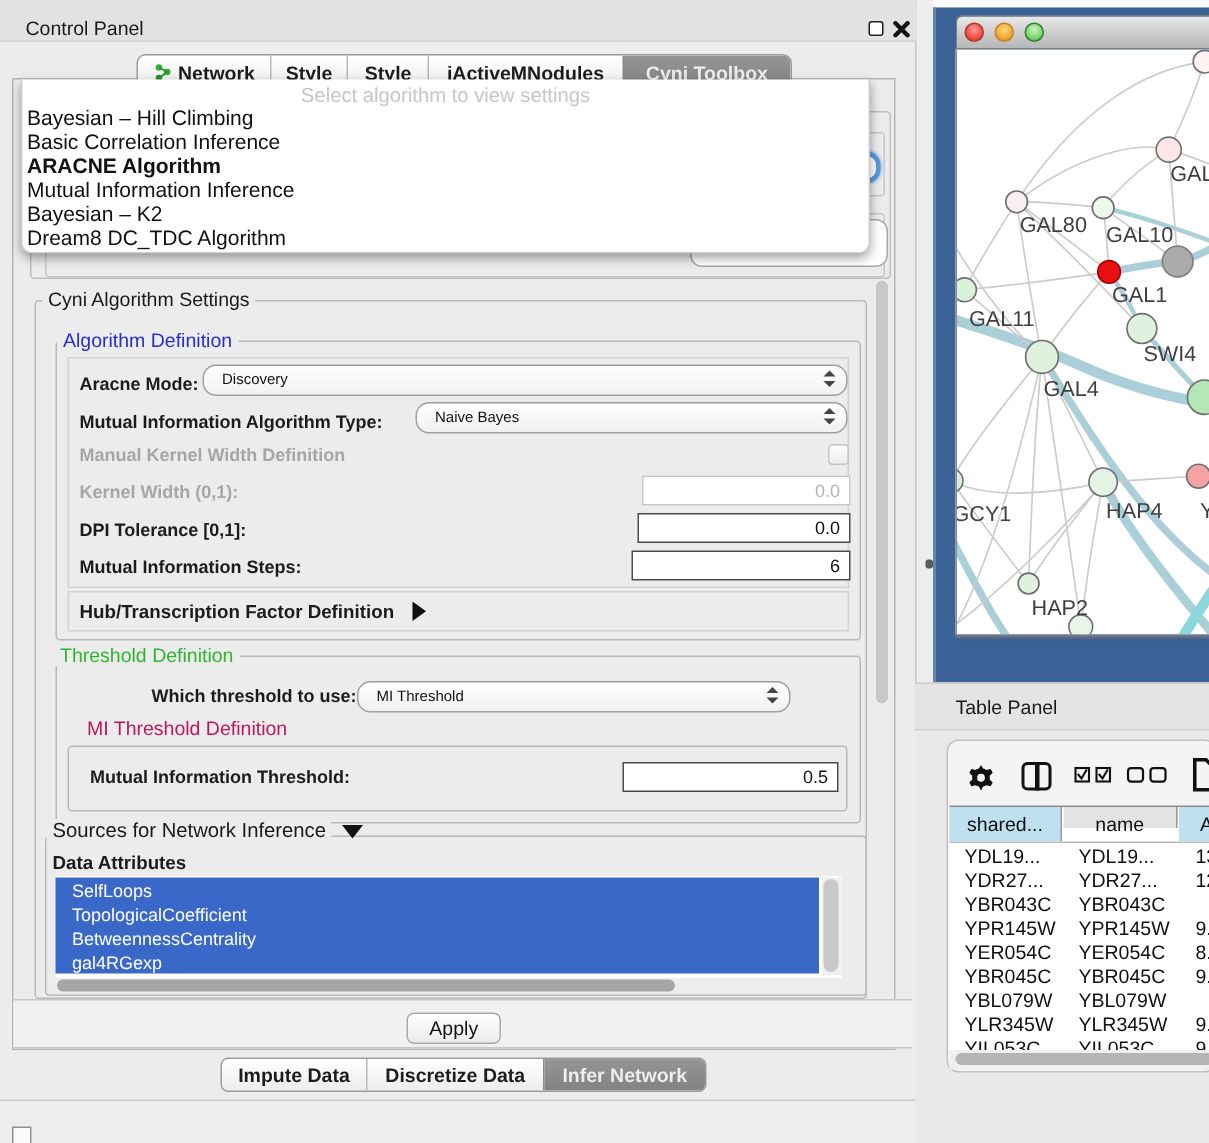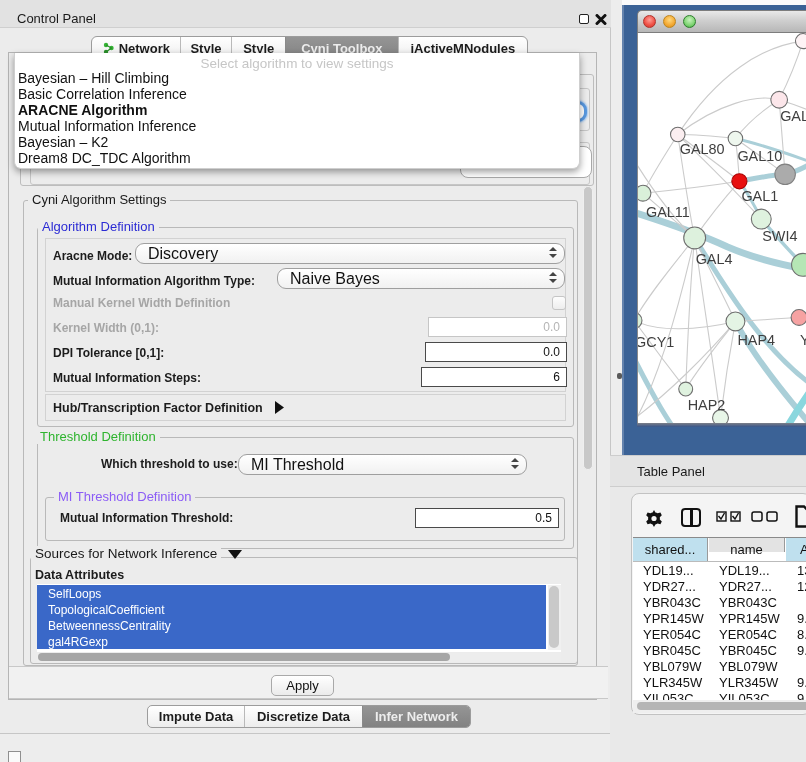--- a/index.html
+++ b/index.html
@@ -2,21 +2,21 @@
 <html><head><meta charset="utf-8">
 <style>
 *{margin:0;padding:0;box-sizing:border-box}
 html,body{width:806px;height:762px;overflow:hidden}
 body{font-family:"Liberation Sans",sans-serif;background:#ededed;position:relative}
 .abs{position:absolute}
 .lbl{position:absolute;font-size:12px;font-weight:bold;color:#1c1c1c;white-space:nowrap}
 .dis{color:#a6a6a6}
 .group{position:absolute;border:1px solid #b9b9b9;border-radius:3px}
 .gtitle{position:absolute;background:#ececec;padding:0 4px;font-size:13px;color:#1a1a1a;white-space:nowrap}
-.combo{position:absolute;height:21px;background:linear-gradient(#ffffff,#f1f1f1);border:1px solid #9f9f9f;border-radius:9px;font-size:16px;line-height:19px;color:#111;padding-left:12px}
+.combo{position:absolute;height:21px;background:linear-gradient(#ffffff,#f1f1f1);border:1px solid #9f9f9f;border-radius:9px;font-size:10px;line-height:19px;color:#111;padding-left:12px}
 .carr{position:absolute;right:7px;top:3px;width:8px;height:14px}
 .carr b{display:block;width:0;height:0;border-left:4px solid transparent;border-right:4px solid transparent}
 .carr b.up{border-bottom:4px solid #444;margin-bottom:3px}
 .carr b.dn{border-top:4px solid #444}
 .field{position:absolute;height:20px;border:1px solid #4a4a4a;background:#fff;font-size:12px;line-height:18px;text-align:right;padding-right:6px;color:#111}
 .field.dis{border-color:#c6c6c6;color:#b5b5b5}
 .tabstrip{position:absolute;display:flex;border:1px solid #9c9c9c;border-radius:6px;background:linear-gradient(#ffffff,#ededed);overflow:hidden}
 .tabstrip .seg{font-size:13px;font-weight:bold;color:#1c1c1c;text-align:center;border-left:1px solid #b9b9b9;display:flex;align-items:center;justify-content:center}
 .tabstrip .seg:first-child{border-left:none}
 .tabstrip .seg.sel{background:linear-gradient(#959595,#828282);color:#ededed;border-left-color:#8a8a8a}
@@ -37,22 +37,22 @@
 
 <div class="tabstrip" style="left:91px;top:36px;width:437px;height:24px">
  <div class="seg" style="width:88px"><svg width="13" height="13" viewBox="0 0 13 13" style="margin-right:4px">
         <circle cx="4" cy="3" r="2.2" fill="#35b335"></circle>
         <circle cx="9.5" cy="6" r="2.2" fill="#35b335"></circle>
         <circle cx="4" cy="10" r="2.2" fill="#2a8f2a"></circle>
         <path d="M4 3 L9.5 6 L4 10" stroke="#2a8f2a" stroke-width="1.2" fill="none"></path>
       </svg>Network</div>
  <div class="seg" style="width:52px">Style</div>
  <div class="seg" style="width:54px">Style</div>
+ <div class="seg" style="width:130px">jActiveMNodules</div>
  <div class="seg sel" style="width:113px">Cyni Toolbox</div>
- <div class="seg" style="width:130px">jActiveMNodules</div>
 </div>
 
 <div class="abs" style="left:520px;top:101px;width:67px;height:21px;border:3px solid #5898e0;border-radius:9px;background:#fff;box-shadow:0 0 2px 1px #9cc3ee"></div>
 <div class="abs" style="left:20px;top:74px;width:574px;height:112px;border:1px solid #bdbdbd;border-radius:3px"></div>
 <div class="abs" style="left:30px;top:88px;width:560px;height:43px;border:1px solid #c6c6c6;border-radius:3px"></div>
 <div class="abs" style="left:30px;top:142px;width:560px;height:43px;border:1px solid #c6c6c6;border-radius:3px"></div>
 <div class="abs" style="left:460px;top:146px;width:132px;height:32px;border:1px solid #a8a8a8;border-radius:8px;background:#fff"></div>
 
 <div class="abs" style="left:583px;top:186px;width:10px;height:284px;background:#c8c8c8;border-radius:5px;border:1px solid #efefef"></div>
 
@@ -89,21 +89,21 @@
   </svg>
 
 <div class="group" style="left:37px;top:437px;width:537px;height:112px"></div>
 <div class="gtitle" style="left:36px;top:429px;color:#2eb42e">Threshold Definition</div>
 <div class="lbl" style="left:101px;top:457px">Which threshold to use:</div>
 <div class="combo" style="left:238px;top:454px;width:289px">MI Threshold<span class="carr">
       <b class="up"></b>
       <b class="dn"></b>
     </span></div>
 <div class="group" style="left:45px;top:497px;width:520px;height:44px"></div>
-<div class="gtitle" style="left:54px;top:489px;color:#8b5cf6">MI Threshold Definition</div>
+<div class="gtitle" style="left:54px;top:478px;color:#be185d">MI Threshold Definition</div>
 <div class="lbl" style="left:60px;top:511px">Mutual Information Threshold:</div>
 <div class="field" style="left:415px;top:508px;width:144px">0.5</div>
 
 <div class="group" style="left:30px;top:557px;width:548px;height:107px"></div>
 <div class="gtitle" style="left:31px;top:546px;font-size:13.5px">Sources for Network Inference</div>
 <svg class="abs" style="left:228px;top:550px" width="14" height="9" viewBox="0 0 14 9">
     <path d="M0 0 L14 0 L7 9 Z" fill="#111"></path>
   </svg>
 <div class="lbl" style="left:35px;top:568px;font-size:12.5px">Data Attributes</div>
 <div class="abs" style="left:37px;top:584px;width:524px;height:68px;background:#fff"></div>

